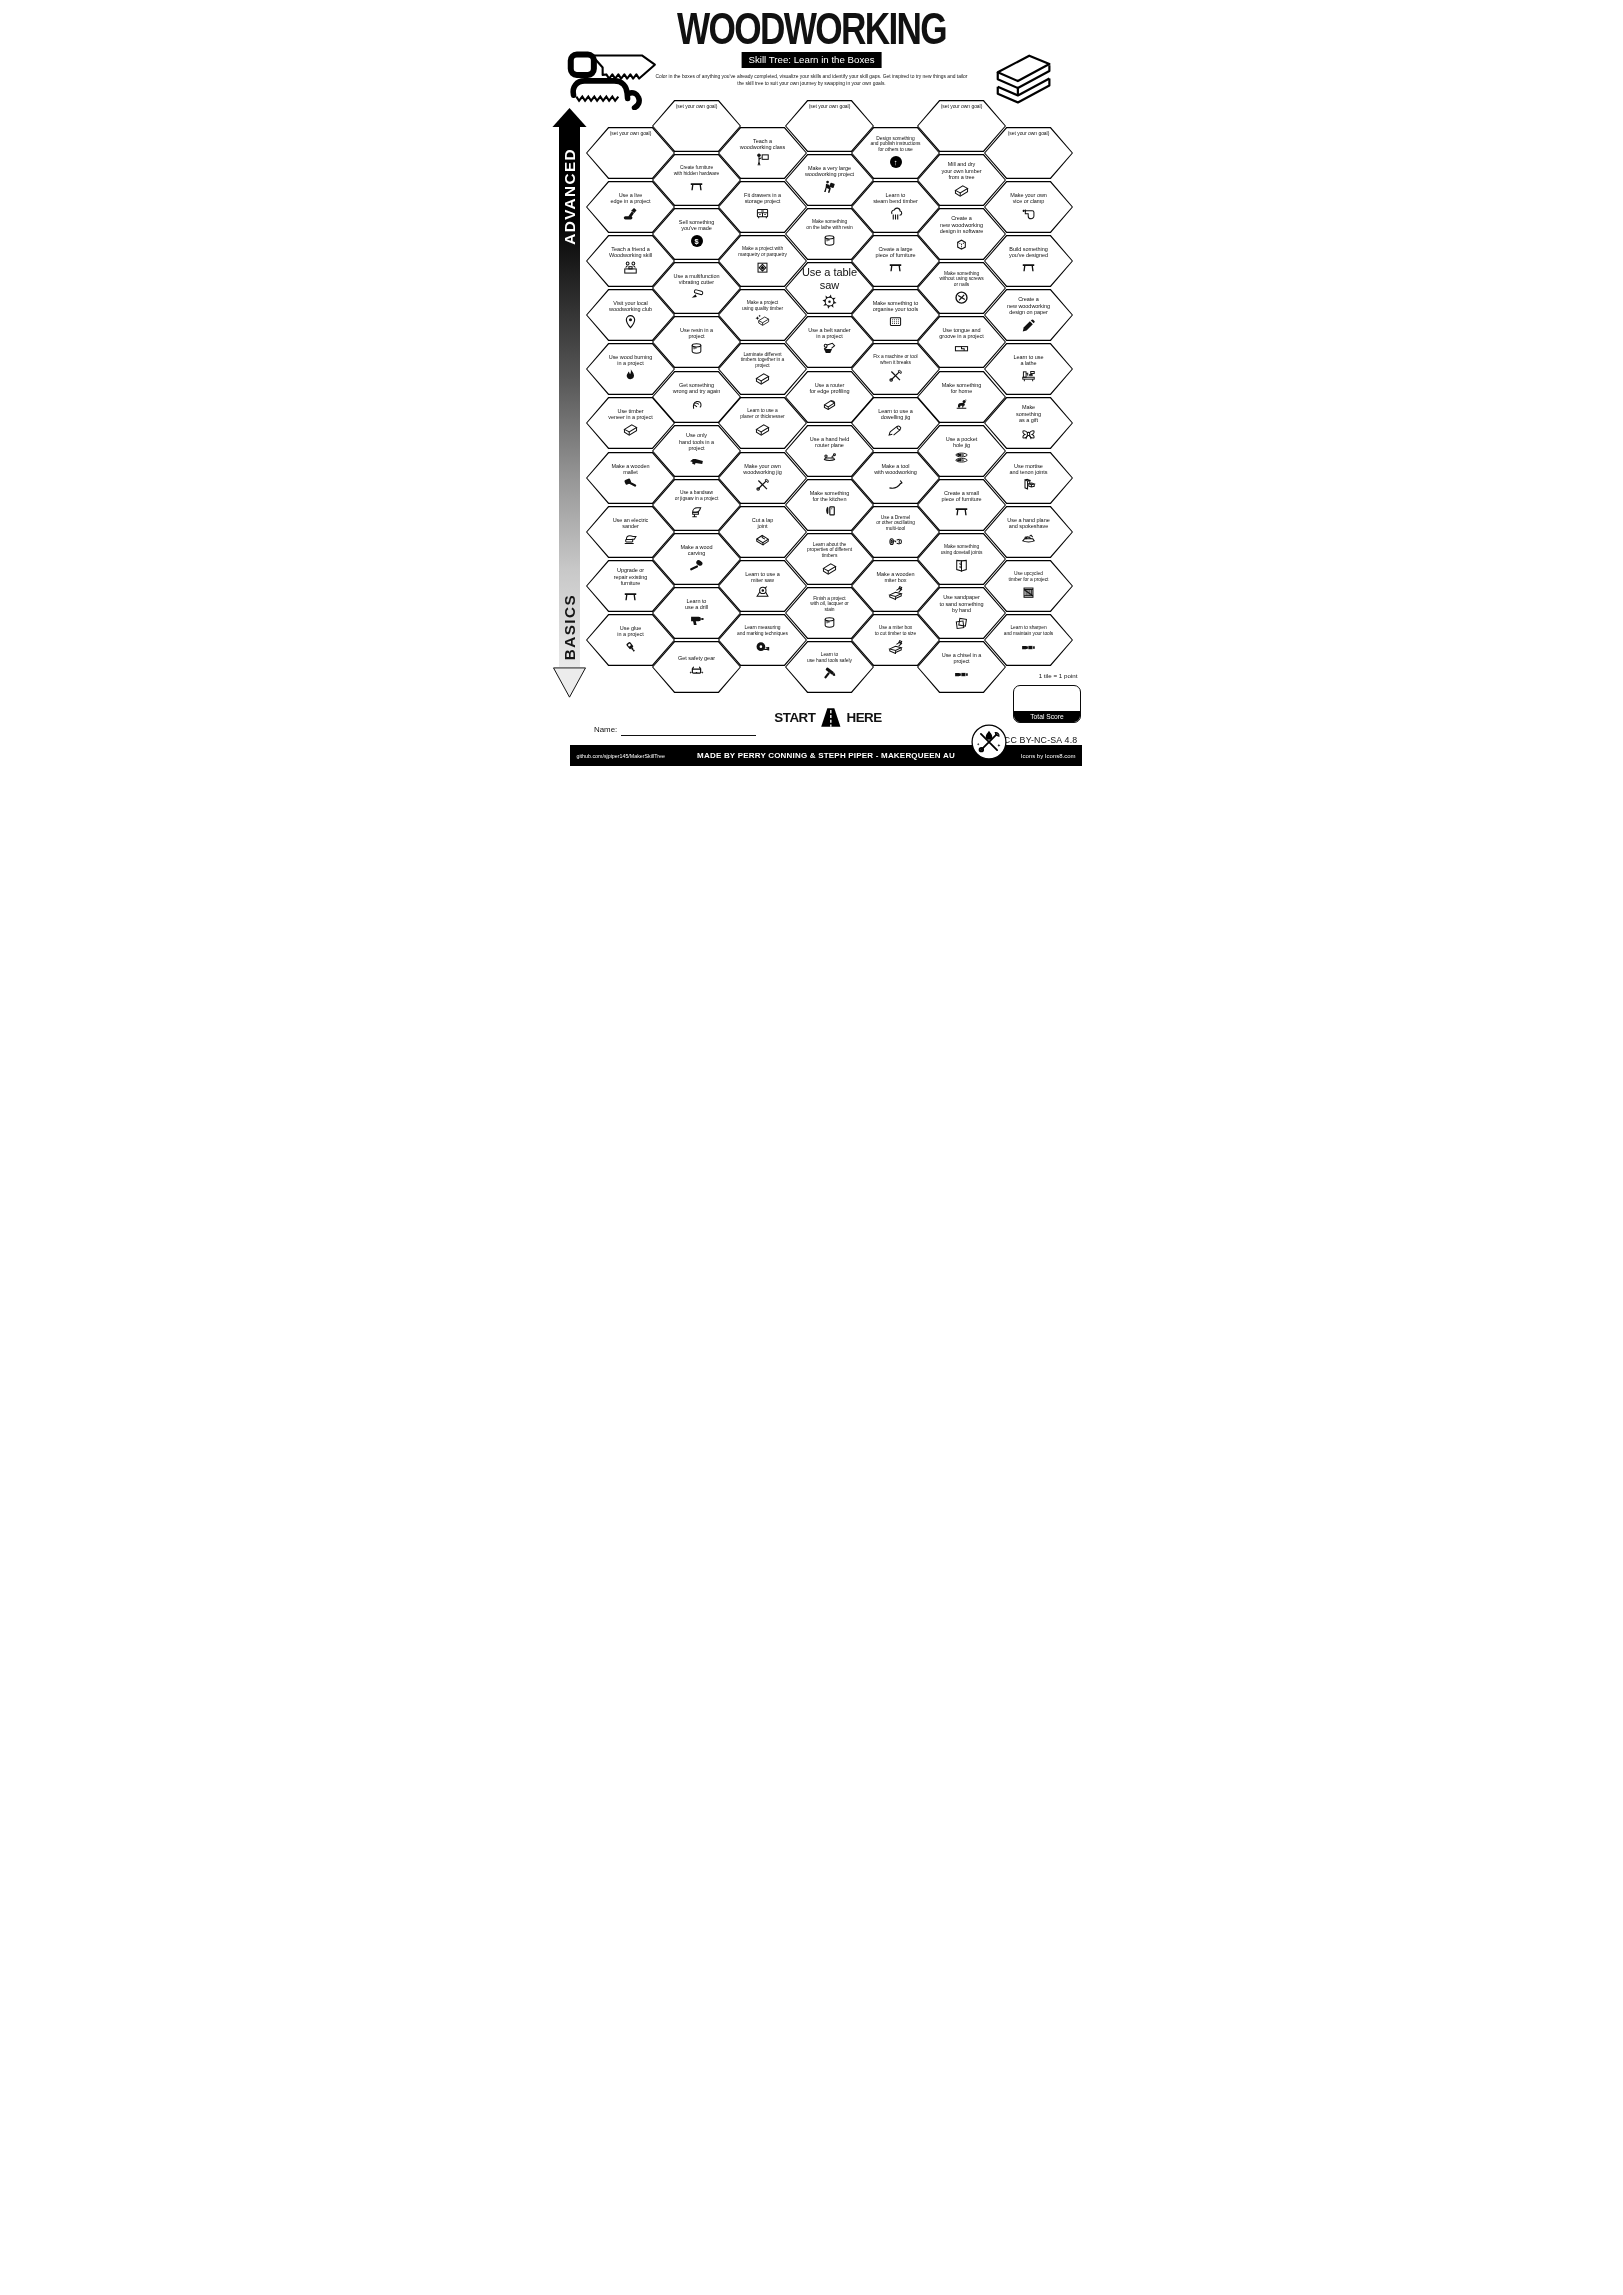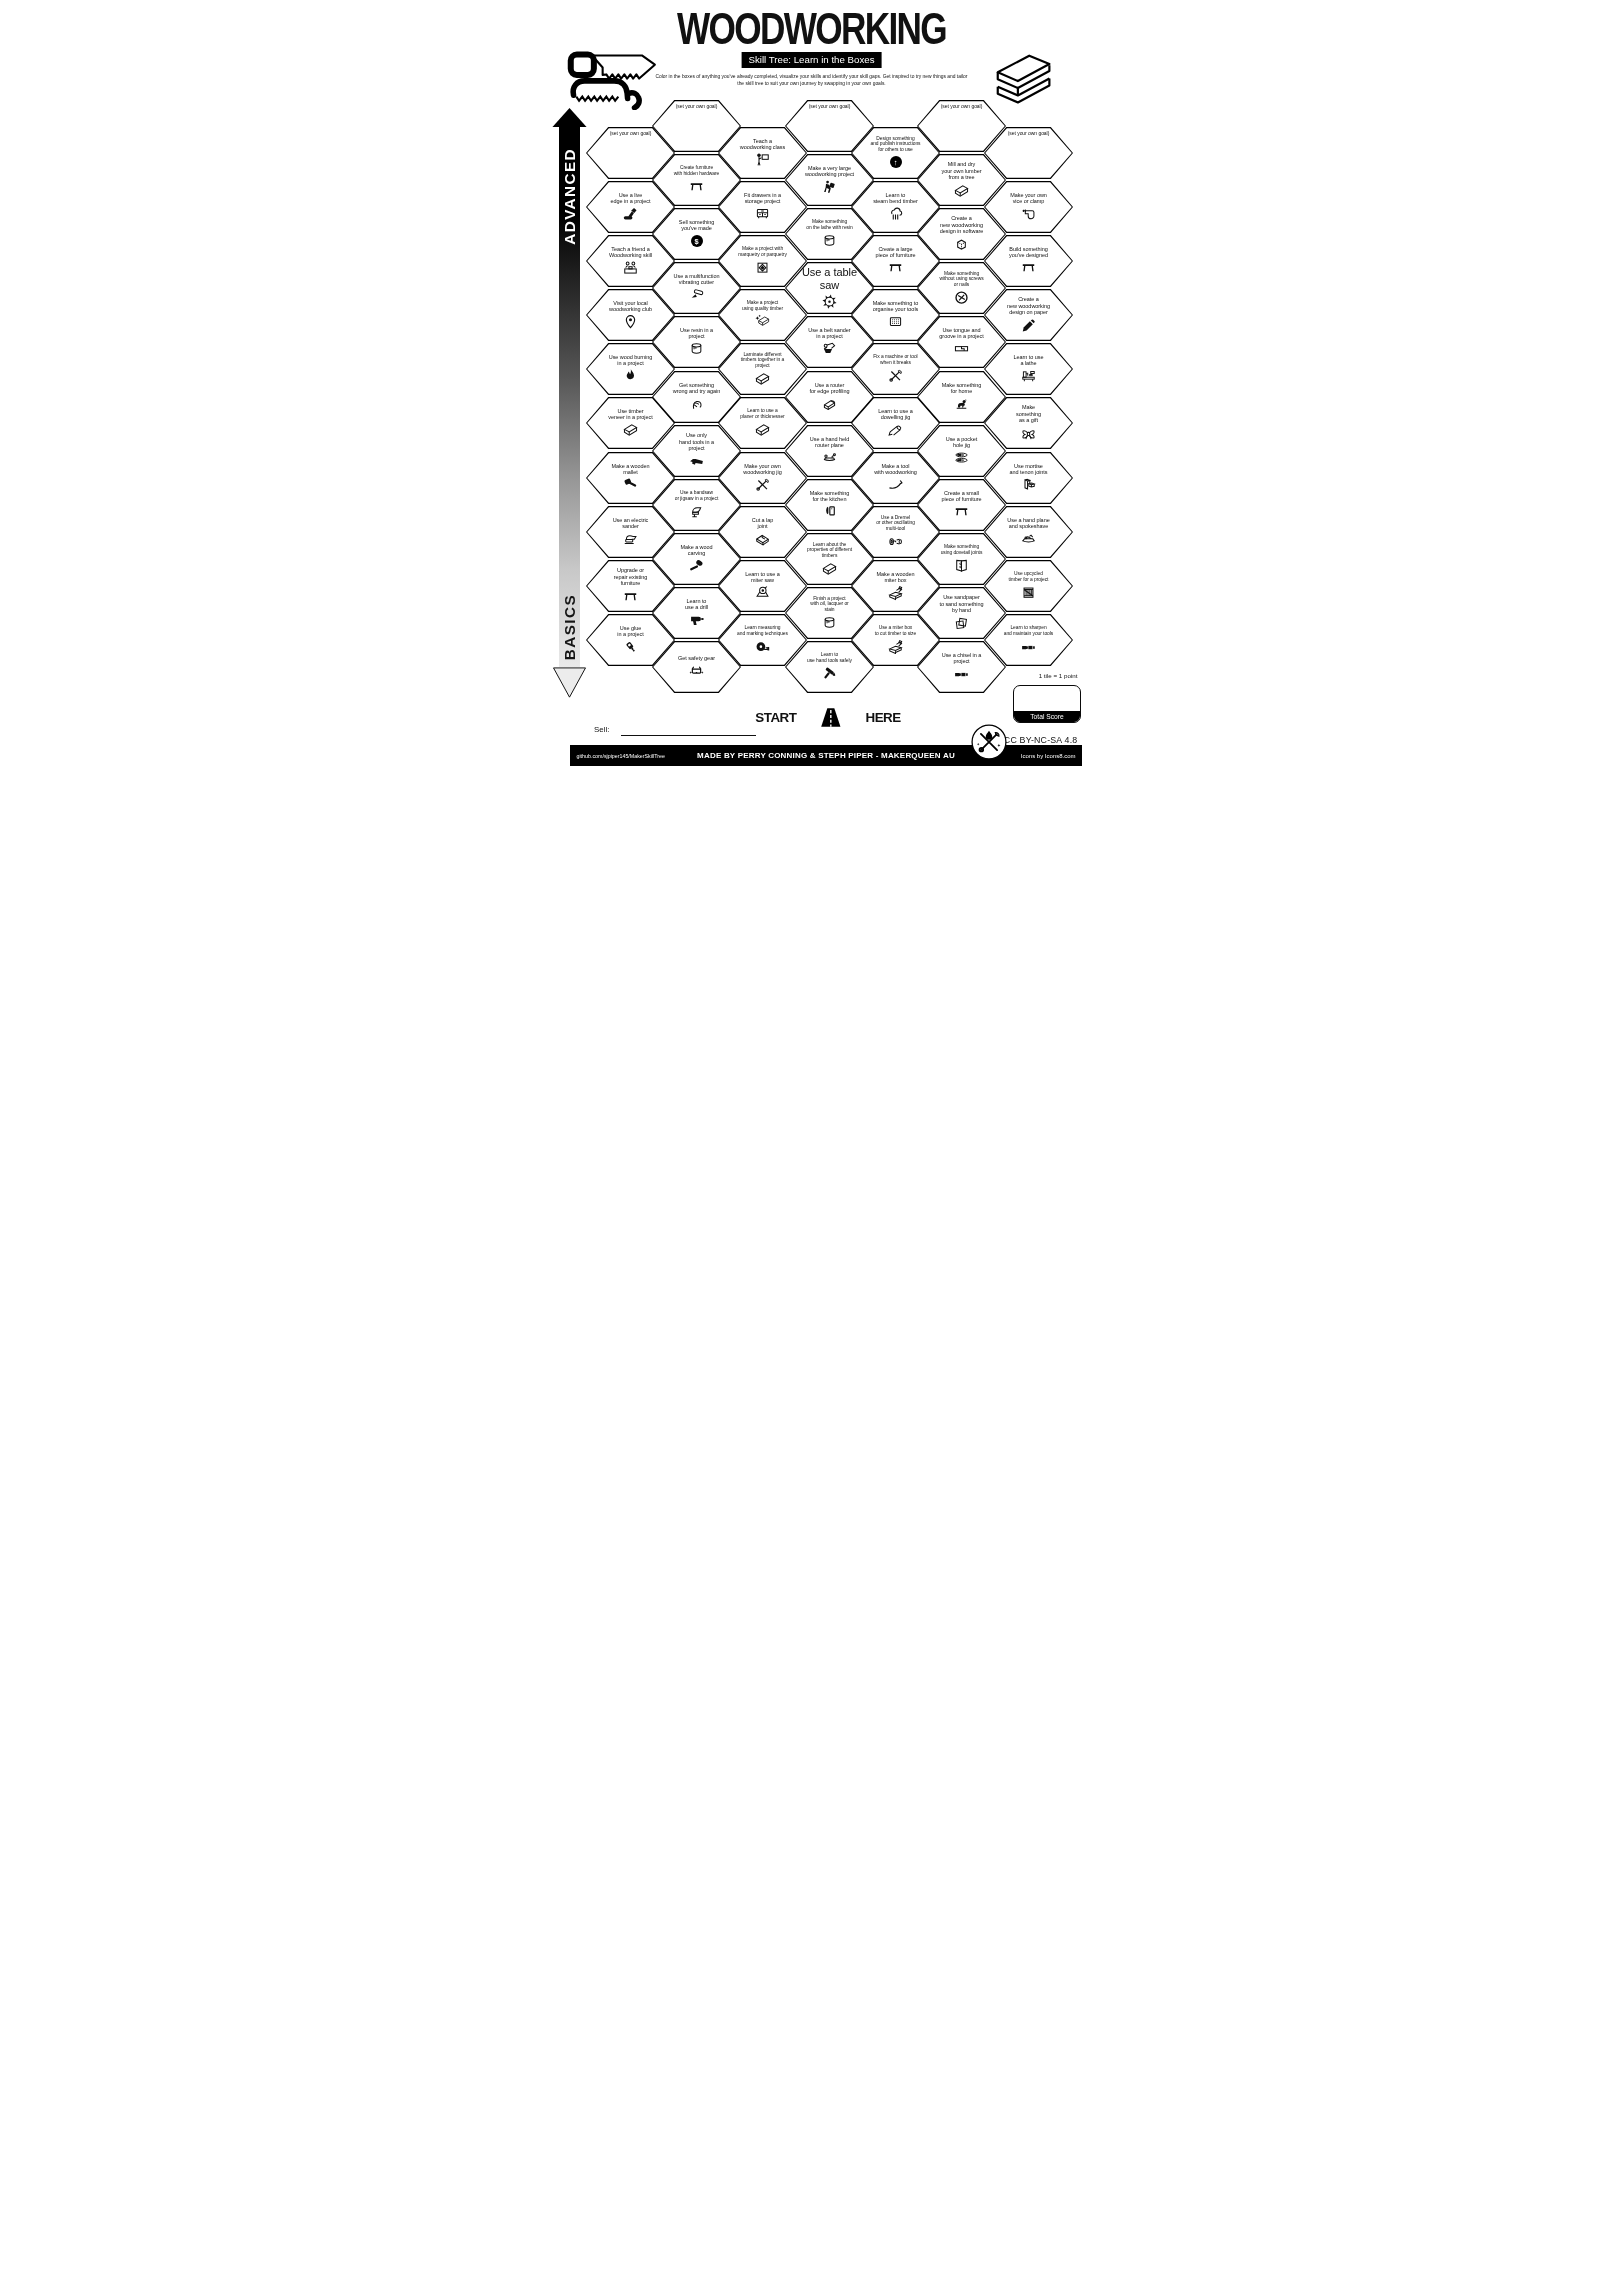--- a/index.html
+++ b/index.html
@@ -37,21 +37,21 @@
   .hexlab{white-space:pre-line;text-align:center;font-size:5.5px;line-height:1.15;letter-spacing:-0.05px;}
   .sm .hexlab{font-size:4.9px;}
   .big .hexlab{font-size:11px;}
   .goal .hexlab{position:absolute;top:2.8px;left:0;right:0;font-size:5px;}
   .hexic{height:16.7px;display:flex;align-items:center;justify-content:center;}
   .hexic svg{height:15.3px;width:21px;}
   .badge{display:inline-flex;width:12px;height:12px;border-radius:50%;background:#000;color:#fff;
        align-items:center;justify-content:center;font-size:7.4px;font-weight:700;}
 
   
-  .start{position:absolute;left:287px;top:707px;transform:translateX(-50%);display:flex;align-items:center;gap:21px;}
+  .start{position:absolute;left:287px;top:707px;transform:translateX(-50%);display:flex;align-items:center;gap:2px;}
   .start-word{font-size:13.4px;font-weight:900;letter-spacing:-0.5px;}
   .tile-note{position:absolute;right:4.6px;top:672px;font-size:6.2px;}
   .score-box{position:absolute;left:472px;top:685px;width:66px;height:36px;border:0.9px solid #0a0a0a;
        border-radius:7px;overflow:hidden;display:flex;flex-direction:column;background:#fff;}
   .score-space{flex:1;}
   .score-bar{background:#000;color:#fff;text-align:center;font-size:6.7px;padding:1.9px 0;}
   .license{position:absolute;right:4.6px;top:735px;font-size:8.8px;letter-spacing:0.2px;}
   .logo{position:absolute;left:430px;top:724px;width:36px;height:36px;z-index:5;}
   .name-row{position:absolute;left:53px;top:725px;font-size:7.9px;}
   .name-line{position:absolute;left:80px;top:735px;width:135px;border-top:1.1px solid #111;}
@@ -1159,21 +1159,21 @@
     </svg>
     <span class="start-word">HERE</span>
   </div>
 
   <div class="tile-note">1 tile = 1 point</div>
   <div class="score-box">
     <div class="score-space"></div>
     <div class="score-bar">Total Score</div>
   </div>
 
-  <div class="name-row">Sell:</div>
+  <div class="name-row">Name:</div>
   <div class="name-line"></div>
 
   <svg class="logo" viewBox="0 0 40 40">
     <circle cx="20" cy="20" r="18.8" fill="#fff" stroke="#000" stroke-width="1.4"></circle>
     <g stroke="#000" fill="none" stroke-width="2" stroke-linecap="round">
       <path d="M11 29L29 11M11 11l18 18"></path>
       <circle cx="11.5" cy="28.5" r="2"></circle>
       <path d="M27 9.5a3.4 3.4 0 014 4l-2.4-.9-.9-.9z" stroke-width="1.3"></path>
     </g>
     <path d="M20 7.5c1.8 2.8 3.6 4.2 3.6 6.4a3.6 3.6 0 11-7.2 0c0-2.2 1.8-3.6 3.6-6.4z" fill="#000"></path>

